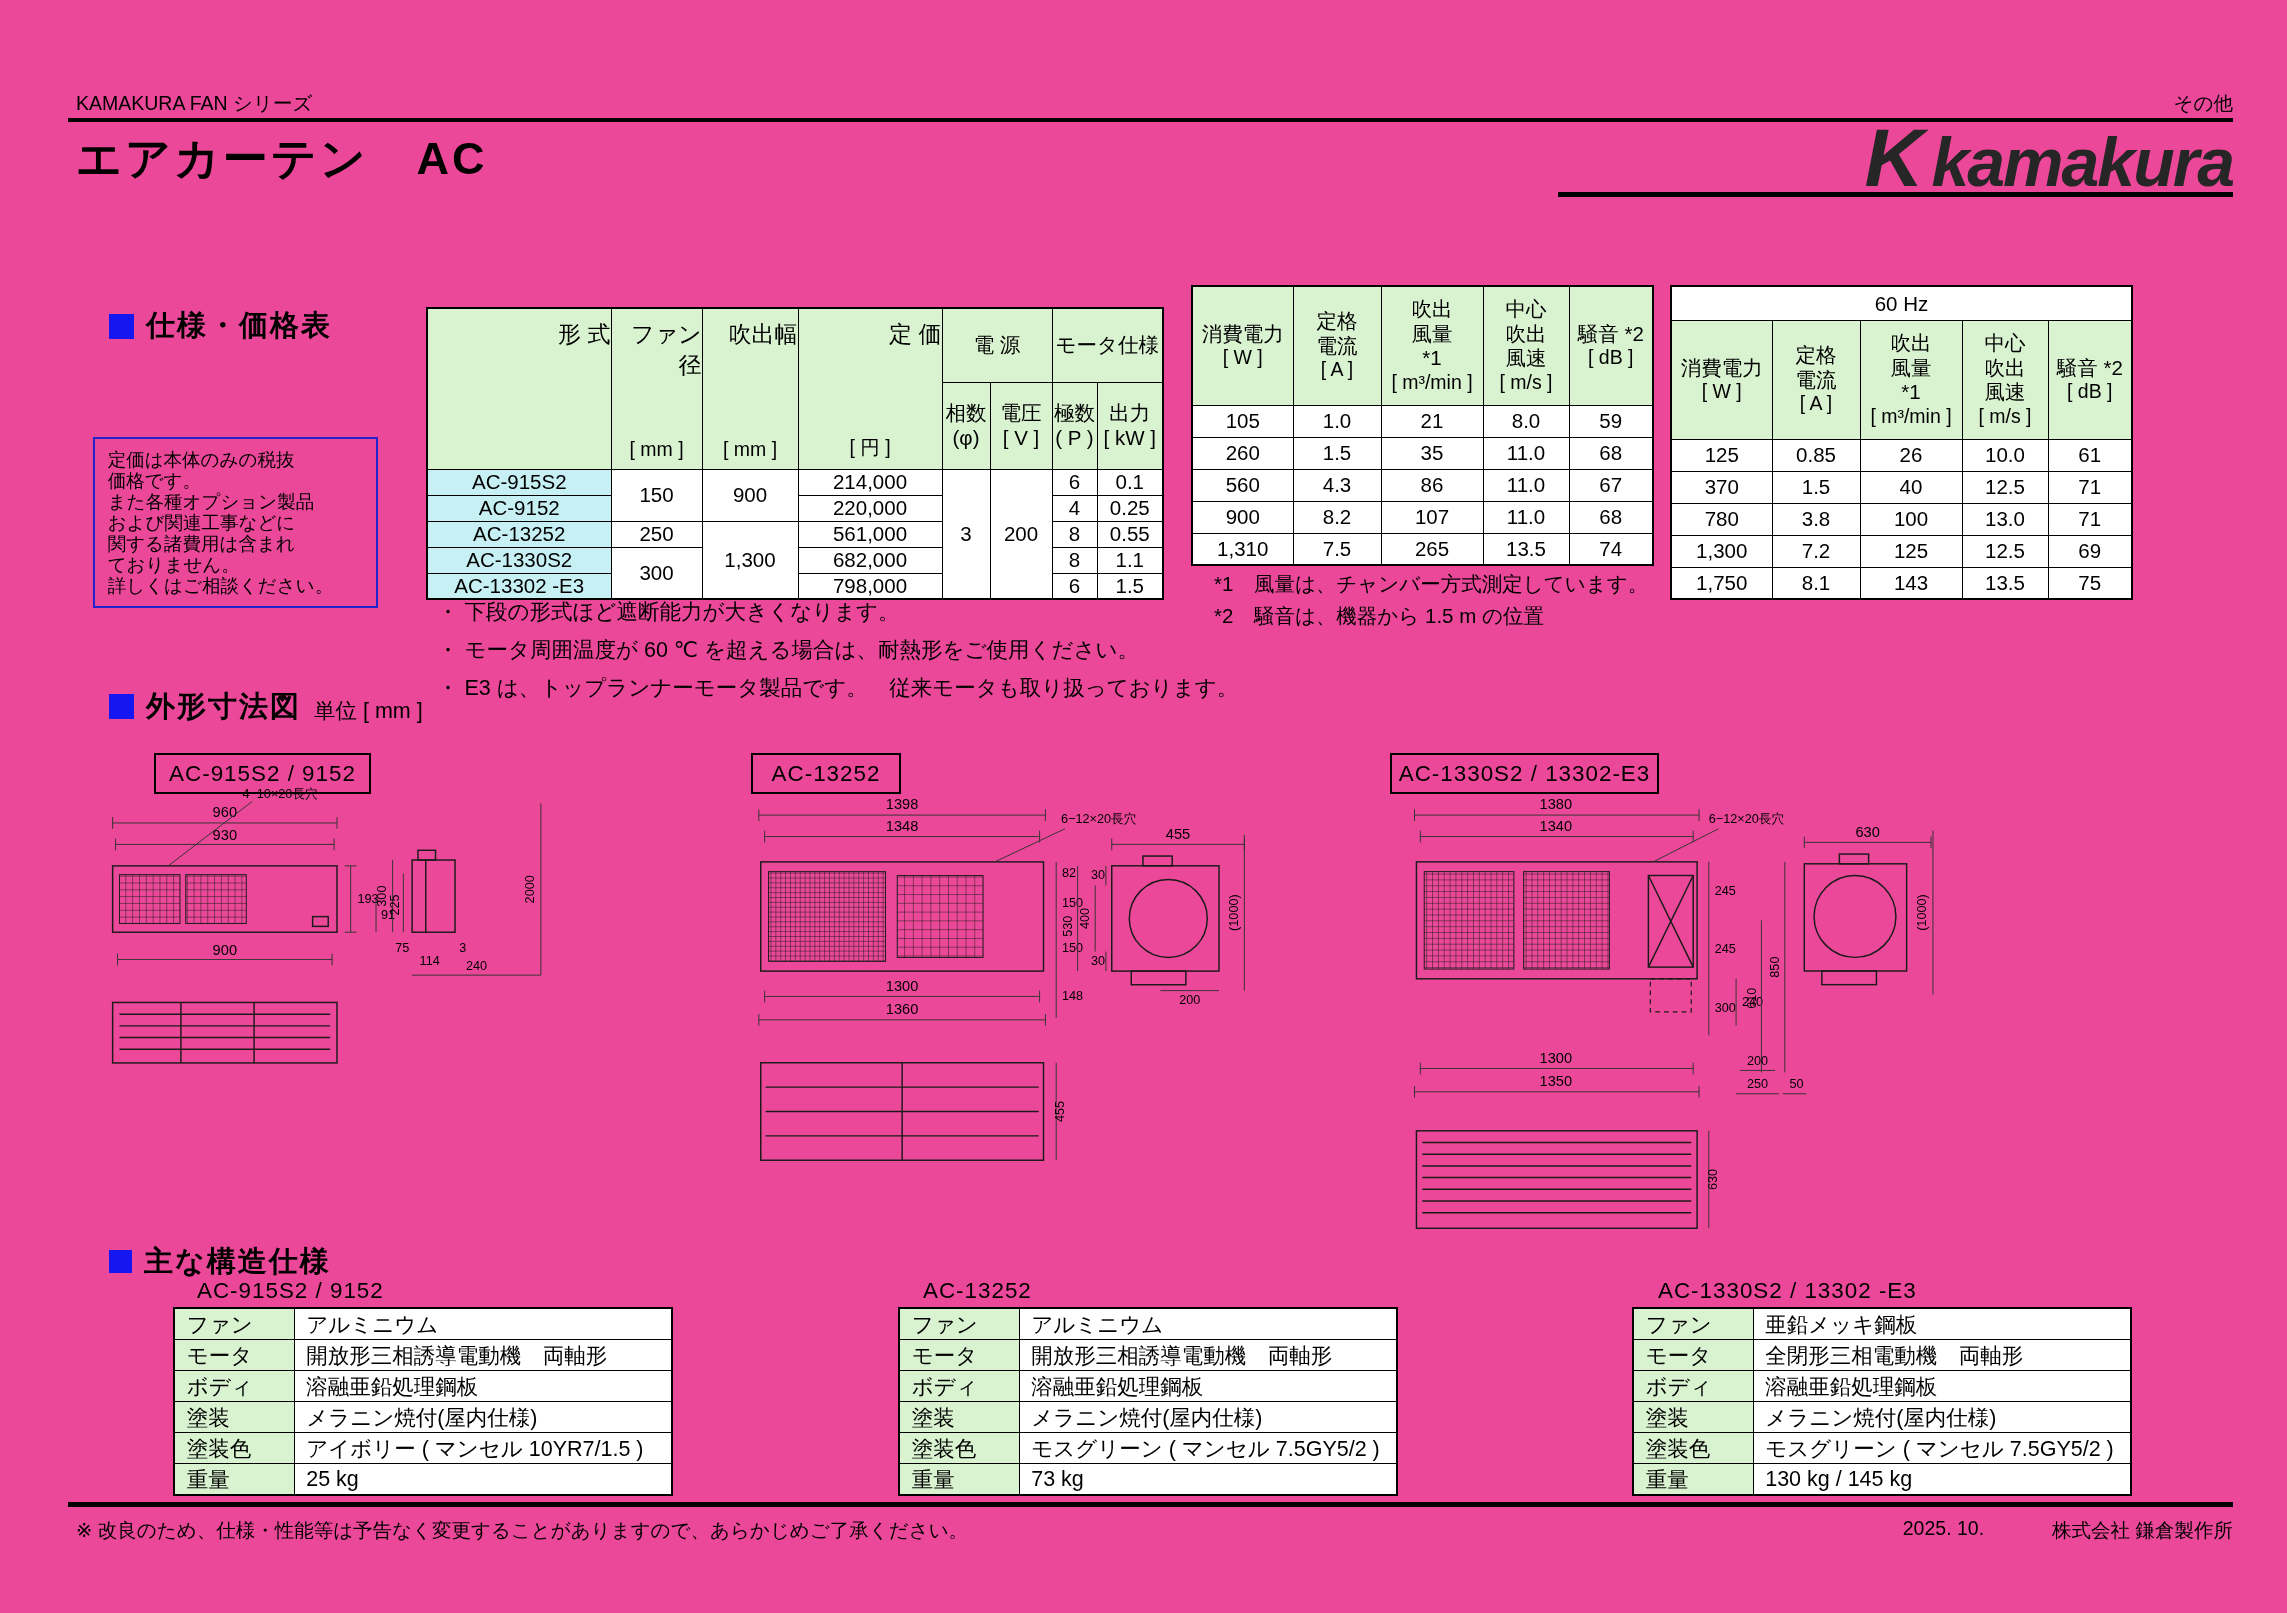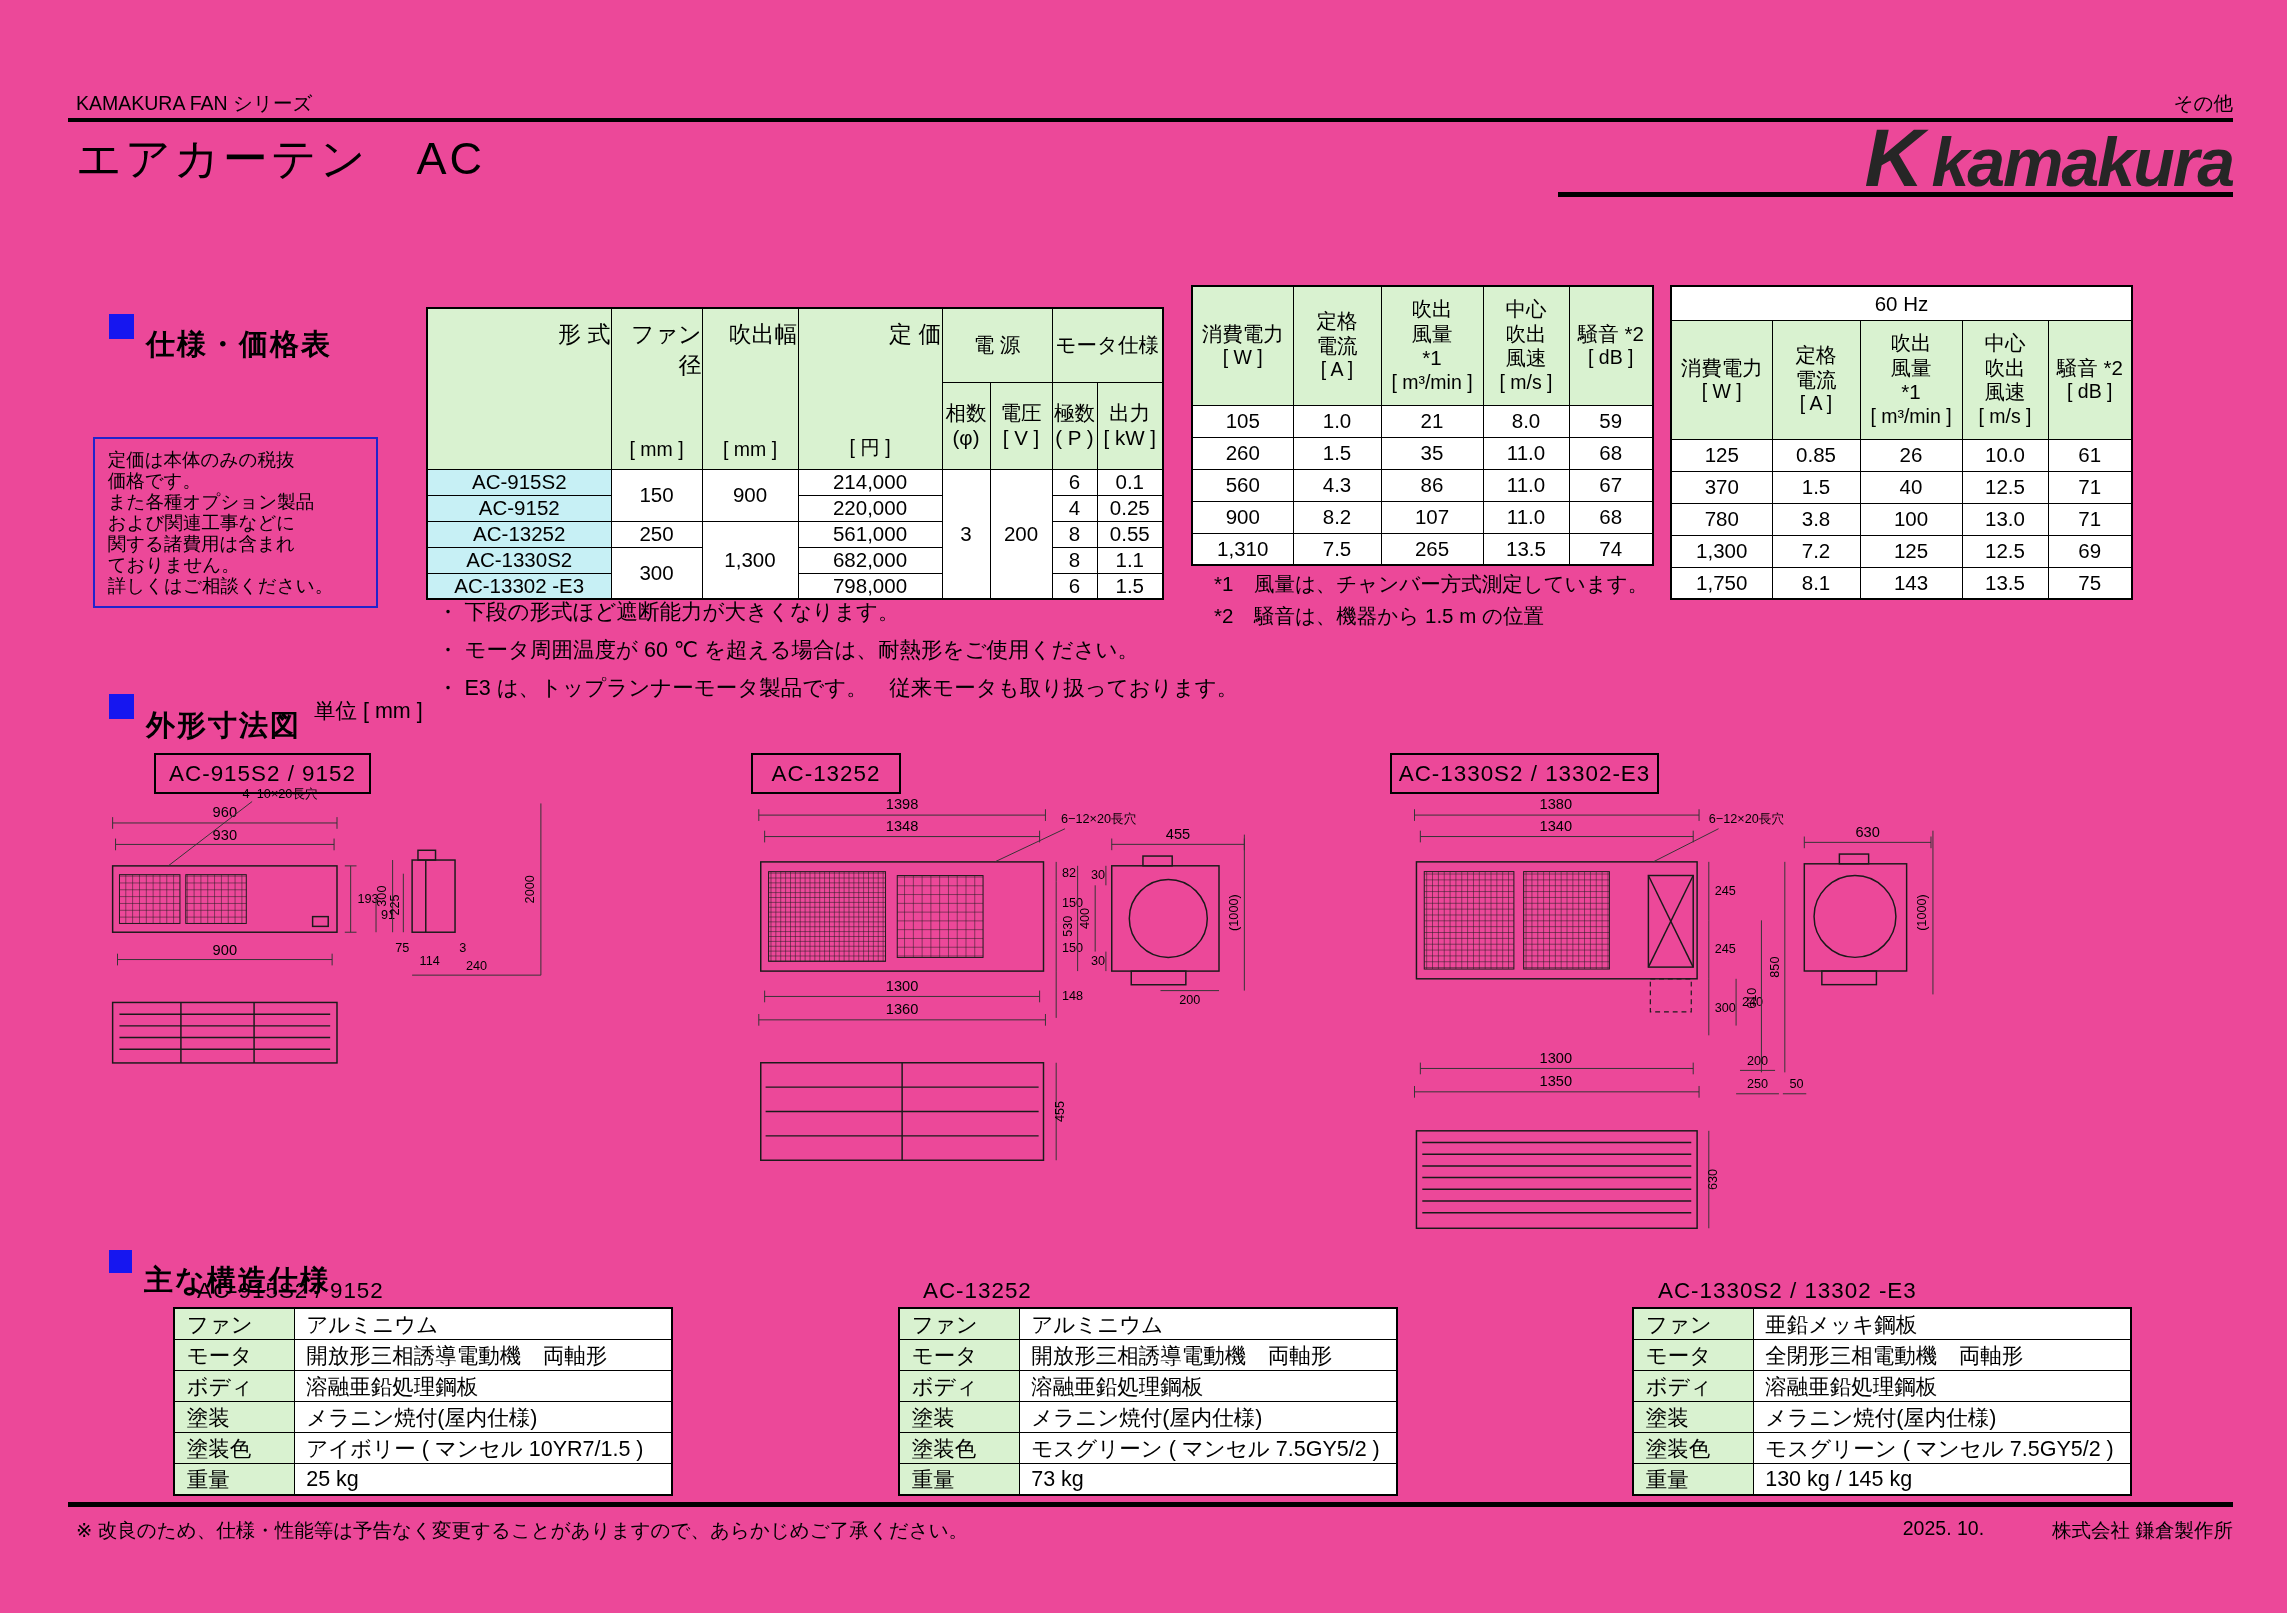--- a/index.html
+++ b/index.html
@@ -1,22 +1,22 @@
 <!DOCTYPE html>
 <html><head>
 <meta charset="utf-8">
 <style>
   html,body{margin:0;padding:0;background:#e8e8e8;}
   .page{position:relative;width:2288px;height:1613px;background:#ec4899;
         font-family:"Liberation Sans","DejaVu Sans",sans-serif;color:#000;overflow:hidden;}
   .rule{position:absolute;background:#000;}
   .sq{position:absolute;width:25px;height:25px;background:#1616f0;}
-  .sect-h{position:absolute;font-size:29px;font-weight:bold;letter-spacing:2px;margin-top:19px;}
+  .sect-h{position:absolute;font-size:29px;font-weight:bold;letter-spacing:2px;}
   .small-h{position:absolute;font-size:19.5px;}
-  .page-title{position:absolute;font-size:45px;font-weight:normal;letter-spacing:2.9px;}
+  .page-title{position:absolute;font-size:45px;font-weight:bold;letter-spacing:2.9px;}
   .logo{position:absolute;display:flex;align-items:baseline;gap:7.8px;color:#262626;}
   .logo-k{font-size:82px;font-weight:bold;font-style:italic;line-height:.8;}
   .logo-t{font-size:68px;font-weight:bold;font-style:italic;letter-spacing:-2px;line-height:.8;}
   .unit-label{position:absolute;font-size:21.5px;}
   .notebox{position:absolute;border:2.9px solid #2323cc;width:256px;padding:9.8px 12.7px;
            font-size:18.5px;line-height:21px;white-space:pre-line;}
   table{position:absolute;border-collapse:collapse;table-layout:fixed;background:#fff;}
   .ptable,.hztable{border:2.9px solid #000;}
   .ptable td,.hztable td{border:1px solid #000;padding:0;font-size:20.5px;text-align:center;
                          overflow:hidden;vertical-align:middle;}

